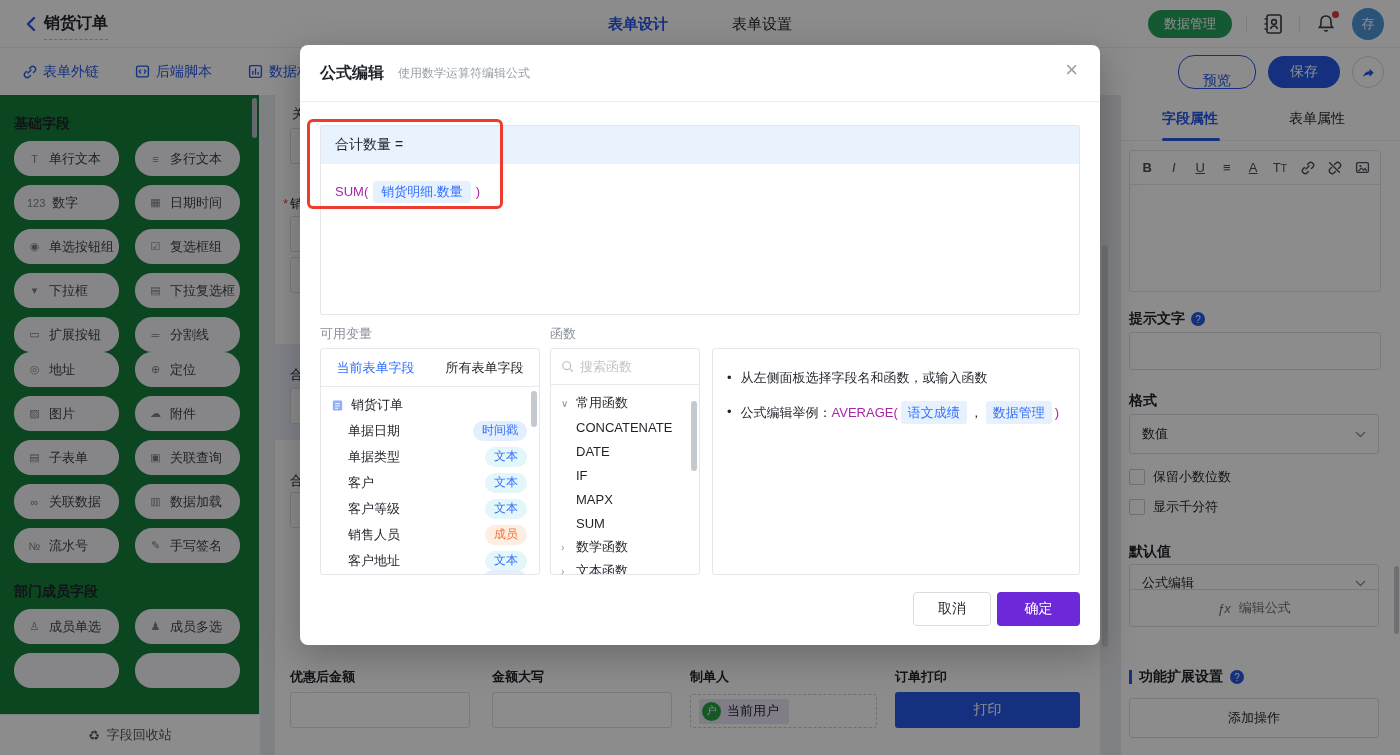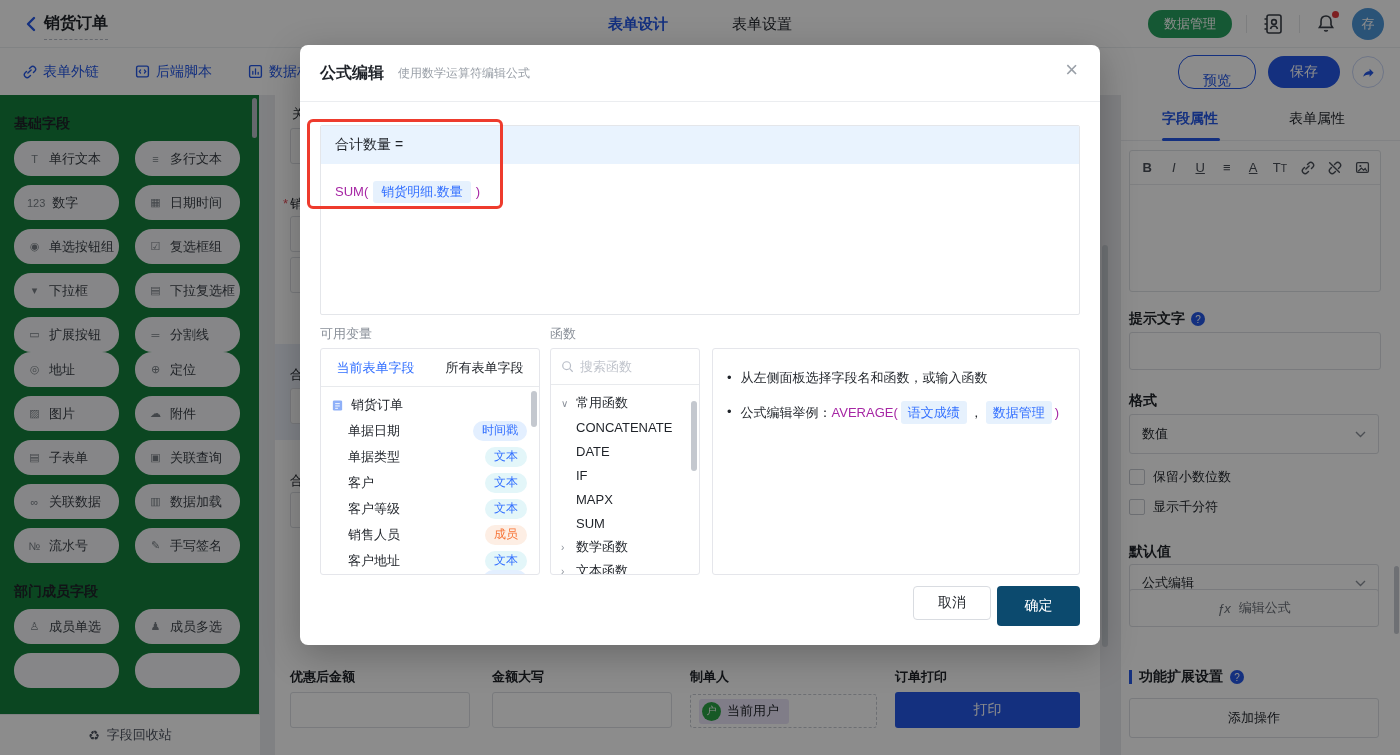--- a/index.html
+++ b/index.html
@@ -113,21 +113,21 @@
   .f-chev{color:#8a9099;font-size:10px;width:10px;}
   .f-item{height:24px;display:flex;align-items:center;padding-left:15px;font-size:13px;cursor:pointer;}
   .f-scroll{position:absolute;right:2px;top:52px;width:6px;height:70px;border-radius:3px;background:#c4c8cf;}
   .hpanel{position:absolute;left:412px;top:303px;width:368px;height:227px;border:1px solid #e5e6eb;border-radius:3px;padding:18px 14px;}
   .hline{display:flex;gap:9px;font-size:13px;line-height:21px;margin-bottom:13px;}
   .hbul{font-size:13px;}
   .hfn{color:var(--purple);}
   .hchip{display:inline-block;background:var(--chipbg);color:var(--blue-link);border-radius:3px;padding:1px 7px;margin:0 3px;}
   .m-foot{position:absolute;right:20px;bottom:19px;display:flex;gap:6px;}
   .btn-cancel{width:78px;height:34px;border:1px solid #d9dce1;border-radius:4px;background:#fff;font-size:14px;color:var(--txt);cursor:pointer;}
-  .btn-ok{width:83px;height:40px;border:none;border-radius:4px;background:#0c4a6e;color:#fff;font-size:14px;cursor:pointer;}
+  .btn-ok{width:83px;height:34px;border:none;border-radius:4px;background:#6d28d9;color:#fff;font-size:14px;cursor:pointer;}
   .annotation{position:absolute;left:307px;top:119px;width:196px;height:90px;border:3px solid var(--red);border-radius:6px;z-index:60;pointer-events:none;}
 </style>
 </head>
 <body>
 
 <div class="stage">
 
   <header class="topbar">
     <span class="back">
       <svg viewBox="0 0 20 20">

